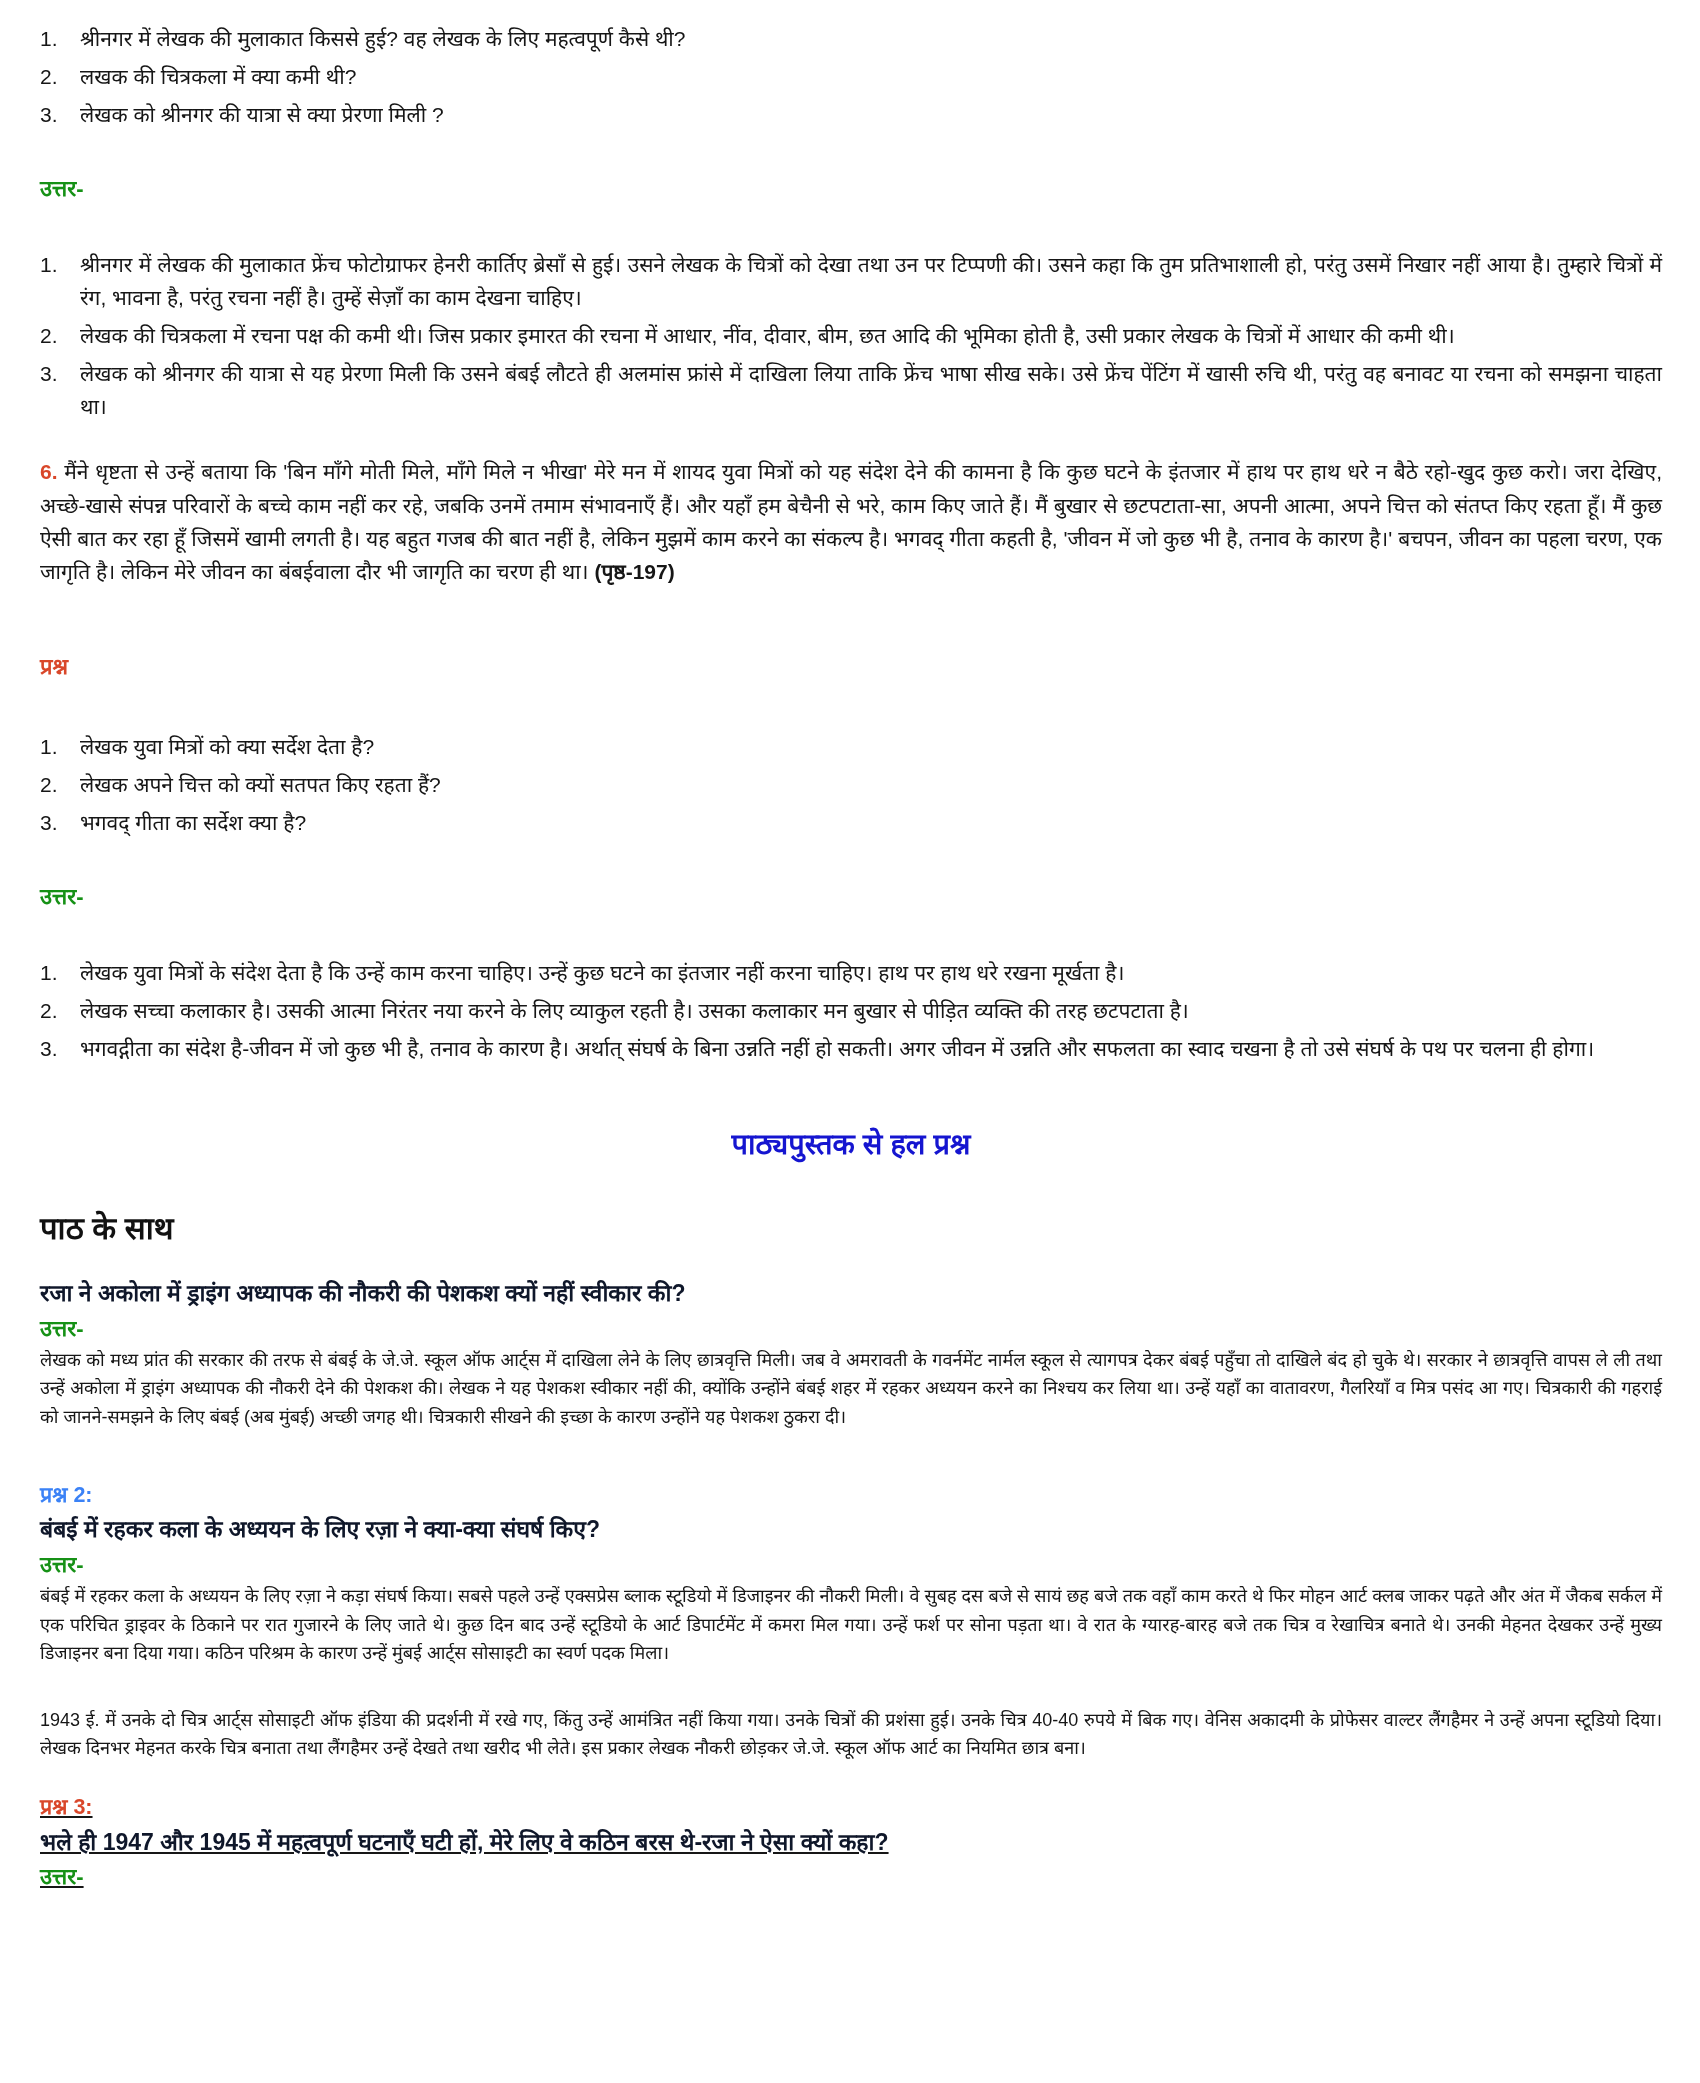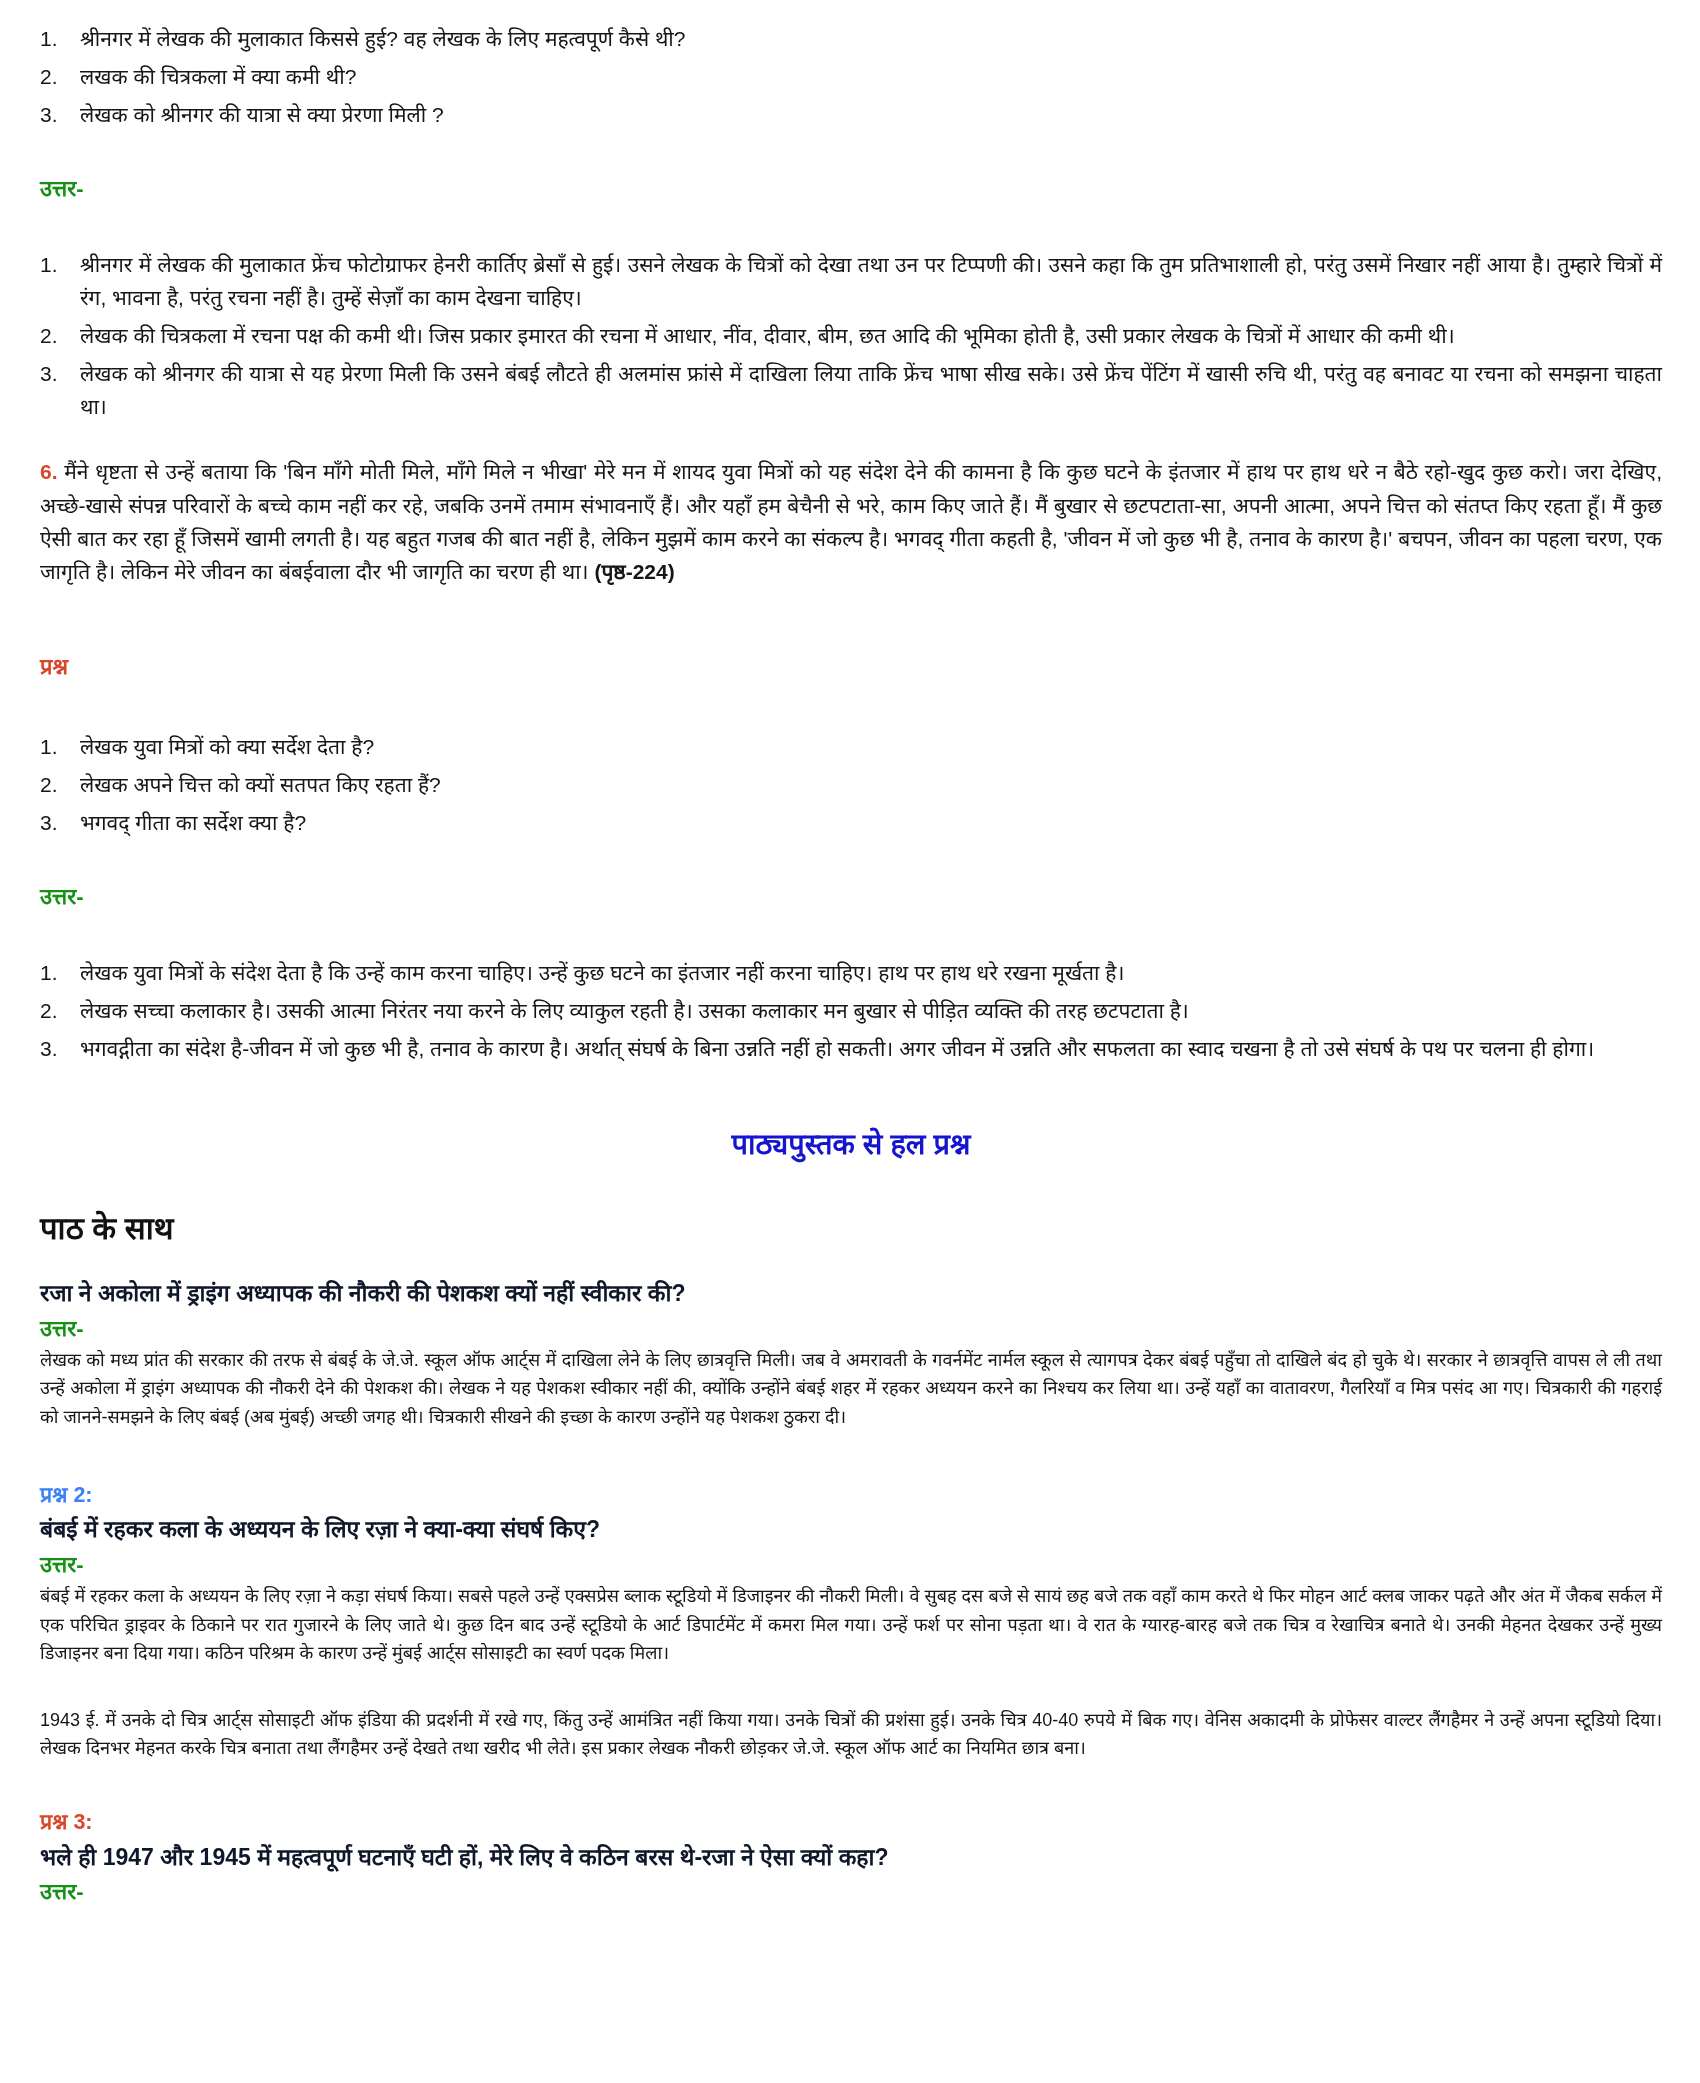--- a/index.html
+++ b/index.html
@@ -75,21 +75,21 @@
     </li>
     <li>
       <span class="num">3.</span>
       <span class="txt">लेखक को श्रीनगर की यात्रा से यह प्रेरणा मिली कि उसने बंबई लौटते ही अलमांस फ्रांसे में दाखिला लिया ताकि फ्रेंच भाषा सीख सके। उसे फ्रेंच पेंटिंग में खासी रुचि थी, परंतु वह बनावट या रचना को समझना चाहता था।</span>
     </li>
   </ol>
 
   <p class="passage">
     <span class="pnum" style="color:#d9472a;">6.</span>
     <span>मैंने धृष्टता से उन्हें बताया कि 'बिन माँगे मोती मिले, माँगे मिले न भीखा' मेरे मन में शायद युवा मित्रों को यह संदेश देने की कामना है कि कुछ घटने के इंतजार में हाथ पर हाथ धरे न बैठे रहो-खुद कुछ करो। जरा देखिए, अच्छे-खासे संपन्न परिवारों के बच्चे काम नहीं कर रहे, जबकि उनमें तमाम संभावनाएँ हैं। और यहाँ हम बेचैनी से भरे, काम किए जाते हैं। मैं बुखार से छटपटाता-सा, अपनी आत्मा, अपने चित्त को संतप्त किए रहता हूँ। मैं कुछ ऐसी बात कर रहा हूँ जिसमें खामी लगती है। यह बहुत गजब की बात नहीं है, लेकिन मुझमें काम करने का संकल्प है। भगवद् गीता कहती है, 'जीवन में जो कुछ भी है, तनाव के कारण है।' बचपन, जीवन का पहला चरण, एक जागृति है। लेकिन मेरे जीवन का बंबईवाला दौर भी जागृति का चरण ही था।</span>
-    <span class="pref">(पृष्ठ-224)</span>
+    <span class="pref">(पृष्ठ-197)</span>
   </p>
 
   <div class="h-question-word" style="color:#d9472a;">प्रश्न</div>
 
   <ol class="qlist">
     <li>
       <span class="num">1.</span>
       <span class="txt">लेखक युवा मित्रों को क्या सर्देश देता है?</span>
     </li>
     <li>
@@ -130,19 +130,19 @@
   </div>
 
   <div class="qa">
     <div class="qa-label" style="color:#3b82f6;">प्रश्न 2:</div>
     <div class="qa-question">बंबई में रहकर कला के अध्ययन के लिए रज़ा ने क्या-क्या संघर्ष किए?</div>
     <div class="qa-answer-label" style="color:#169116;">उत्तर-</div>
     <p>बंबई में रहकर कला के अध्ययन के लिए रज़ा ने कड़ा संघर्ष किया। सबसे पहले उन्हें एक्सप्रेस ब्लाक स्टूडियो में डिजाइनर की नौकरी मिली। वे सुबह दस बजे से सायं छह बजे तक वहाँ काम करते थे फिर मोहन आर्ट क्लब जाकर पढ़ते और अंत में जैकब सर्कल में एक परिचित ड्राइवर के ठिकाने पर रात गुजारने के लिए जाते थे। कुछ दिन बाद उन्हें स्टूडियो के आर्ट डिपार्टमेंट में कमरा मिल गया। उन्हें फर्श पर सोना पड़ता था। वे रात के ग्यारह-बारह बजे तक चित्र व रेखाचित्र बनाते थे। उनकी मेहनत देखकर उन्हें मुख्य डिजाइनर बना दिया गया। कठिन परिश्रम के कारण उन्हें मुंबई आर्ट्स सोसाइटी का स्वर्ण पदक मिला।</p>
     <p>1943 ई. में उनके दो चित्र आर्ट्स सोसाइटी ऑफ इंडिया की प्रदर्शनी में रखे गए, किंतु उन्हें आमंत्रित नहीं किया गया। उनके चित्रों की प्रशंसा हुई। उनके चित्र 40-40 रुपये में बिक गए। वेनिस अकादमी के प्रोफेसर वाल्टर लैंगहैमर ने उन्हें अपना स्टूडियो दिया। लेखक दिनभर मेहनत करके चित्र बनाता तथा लैंगहैमर उन्हें देखते तथा खरीद भी लेते। इस प्रकार लेखक नौकरी छोड़कर जे.जे. स्कूल ऑफ आर्ट का नियमित छात्र बना।</p>
   </div>
 
-  <div class="qa" style="margin-top:44px;">
+  <div class="qa" style="margin-top:29px;text-decoration:underline;">
     <div class="qa-label" style="color:#d9472a;">प्रश्न 3:</div>
     <div class="qa-question">भले ही 1947 और 1945 में महत्वपूर्ण घटनाएँ घटी हों, मेरे लिए वे कठिन बरस थे-रजा ने ऐसा क्यों कहा?</div>
     <div class="qa-answer-label" style="color:#169116;">उत्तर-</div>
   </div>
 
 </div>
 
 </body></html>

